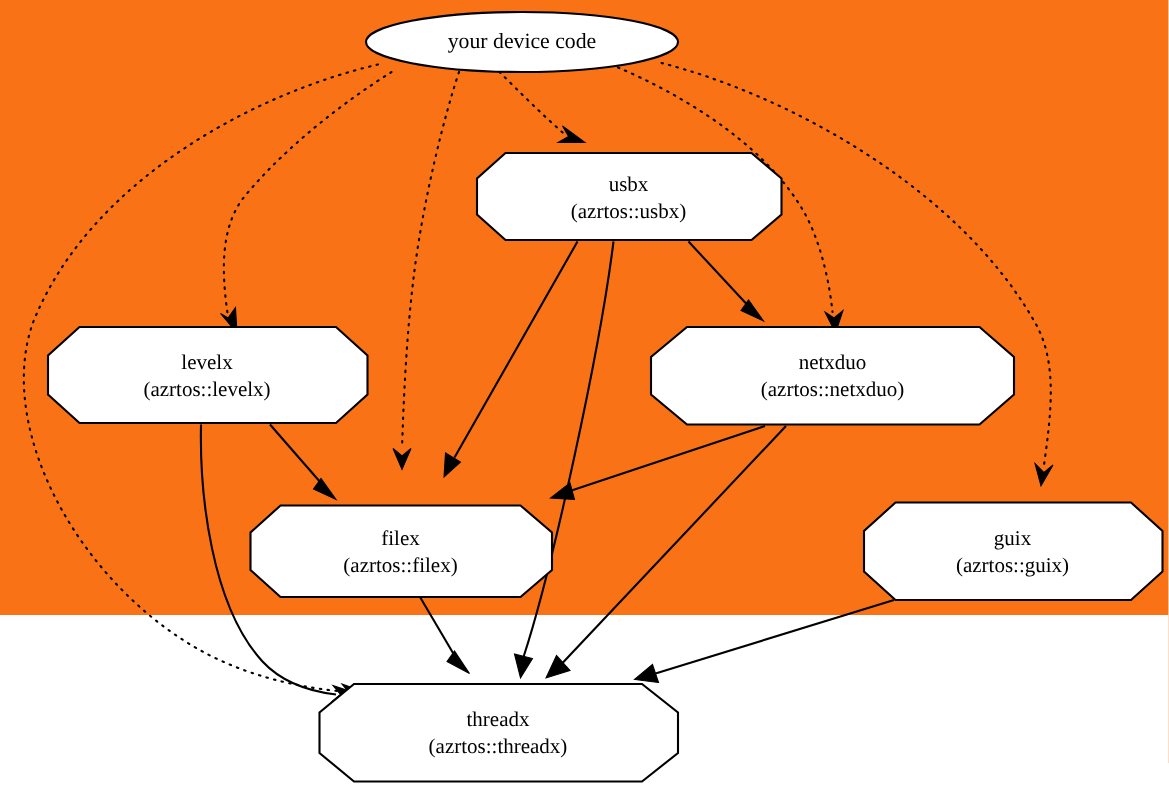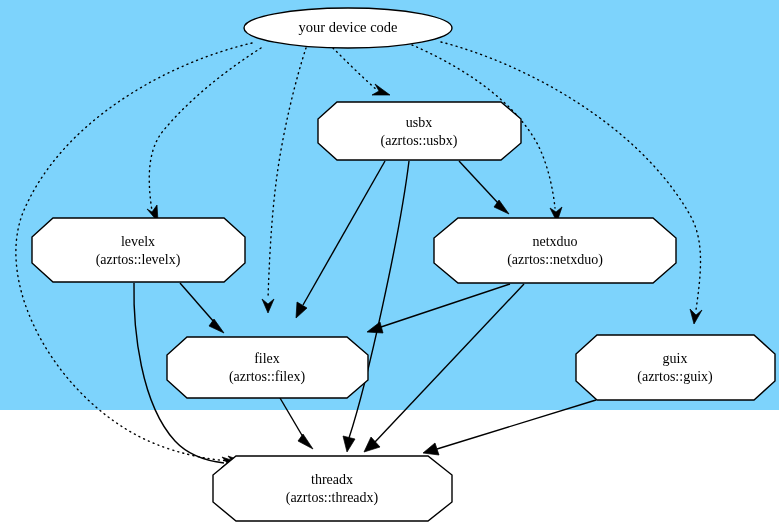--- a/index.html
+++ b/index.html
@@ -11,21 +11,21 @@
   body {
     width: 779px;
     height: 528px;
     overflow: hidden;
     font-family: "Liberation Serif", "DejaVu Serif", serif;
   }
   #graph-root {
     position: relative;
     width: 779px;
     height: 410px;
-    background: #7dd3fc;
+    background: #f97316;
   }
   svg#graph-canvas {
     position: absolute;
     left: 0;
     top: 0;
     width: 779px;
     height: 528px;
     display: block;
   }
   .node-shape {

